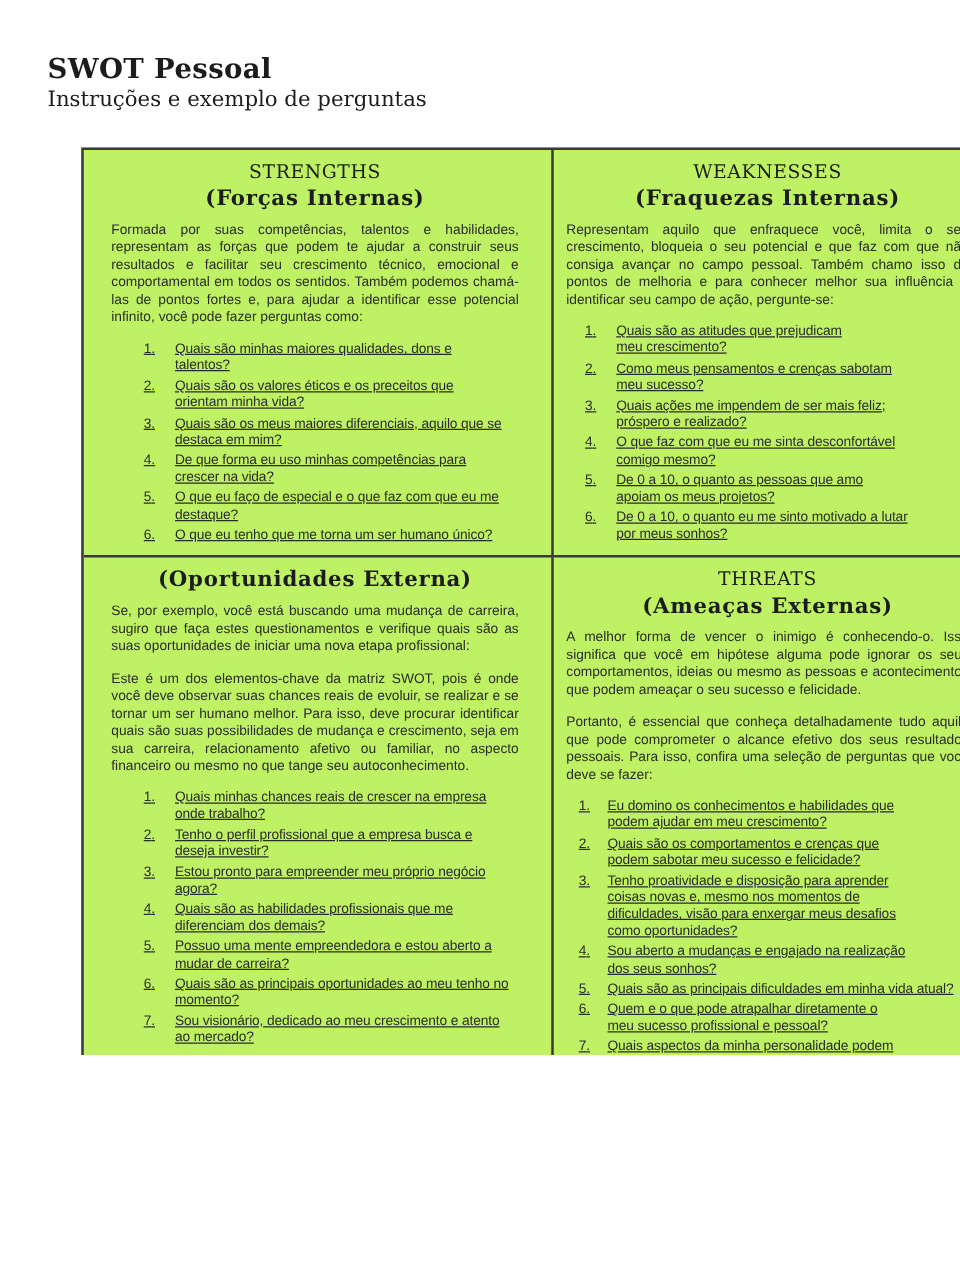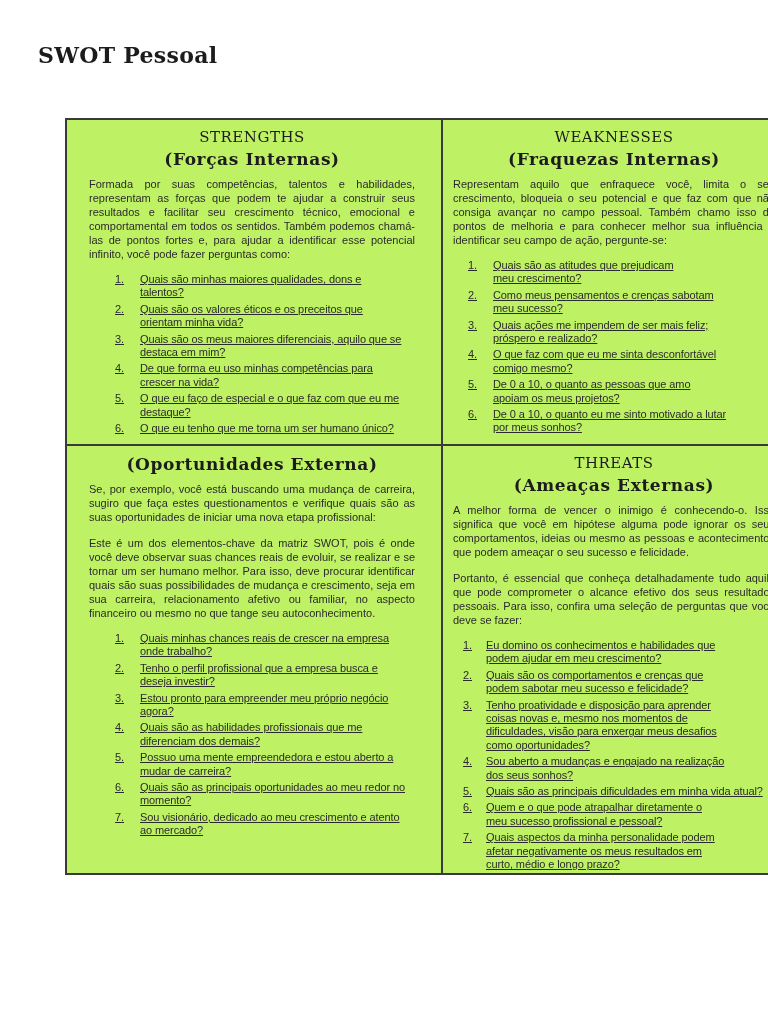--- a/index.html
+++ b/index.html
@@ -1,20 +1,20 @@
 <!DOCTYPE html>
 <html style="--background: #ffffff; --border: #3a3a3a; --text: #2b2b2b; --heading: #1c1c1c;"><head>
 <meta charset="utf-8">
 <style>
   html, body { margin:0; padding:0; }
   body {
     width:768px; height:1024px; background:#ffffff;
     font-family:"Liberation Sans", sans-serif; color:var(--text, #2b2b2b);
   }
-  .page { position:relative; width:768px; height:1024px; background:var(--background,#fff); overflow:hidden; }
+  .page { position:relative; width:768px; height:844px; background:var(--background,#fff); overflow:hidden; }
 
   .doc-title {
     position:absolute; left:38px; top:42px; margin:0;
     font-family:"DejaVu Serif", serif; font-weight:bold; font-size:22px;
     color:var(--heading,#1c1c1c); letter-spacing:0.3px;
   }
   .doc-subtitle {
     position:absolute; left:38px; top:70px; margin:0;
     font-family:"DejaVu Serif", serif; font-weight:normal; font-size:17px;
     color:var(--heading,#1c1c1c);
@@ -52,20 +52,21 @@
   .weaknesses ol.qlist { padding-left:15px; }
   .threats ol.qlist { padding-left:10px; }
   .threats ol.qlist .qnum { flex-basis:23px; }
 </style>
 </head>
 <body>
 
 <div class="page">
 
   <h1 class="doc-title">SWOT Pessoal</h1>
+  <h2 class="doc-subtitle">Instruções e exemplo de perguntas</h2>
 
   <div class="swot-table">
 
     <section class="cell left toprow strengths">
       <div class="qhead">
         <div class="qt1">STRENGTHS</div>
         <div class="qt2">(Forças Internas)</div>
       </div>
       <p>Formada por suas competências, talentos e habilidades, representam as forças que podem te ajudar a construir seus resultados e facilitar seu crescimento técnico, emocional e comportamental em todos os sentidos. Também podemos chamá-las de pontos fortes e, para ajudar a identificar esse potencial infinito, você pode fazer perguntas como:</p>
       <ol class="qlist">
@@ -168,21 +169,21 @@
             <span class="qtext">Quais são as habilidades profissionais que me
 diferenciam dos demais?</span>
           </li>
         <li>
             <span class="qnum"></span>
             <span class="qtext">Possuo uma mente empreendedora e estou aberto a
 mudar de carreira?</span>
           </li>
         <li>
             <span class="qnum"></span>
-            <span class="qtext">Quais são as principais oportunidades ao meu redor no
+            <span class="qtext">Quais são as principais oportunidades ao meu tenho no
 momento?</span>
           </li>
         <li>
             <span class="qnum"></span>
             <span class="qtext">Sou visionário, dedicado ao meu crescimento e atento
 ao mercado?</span>
           </li>
       </ol>
     </section>
 

